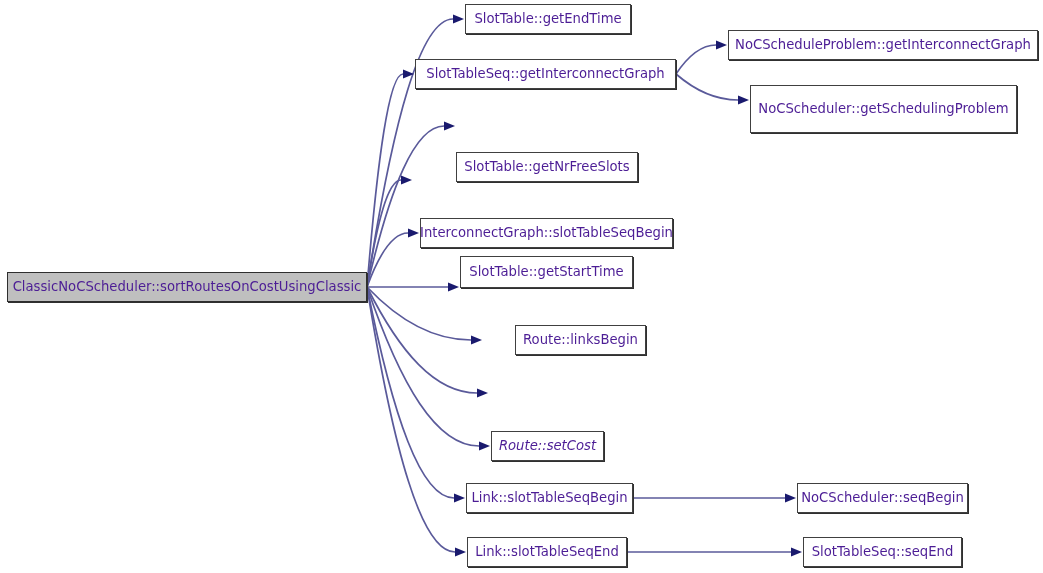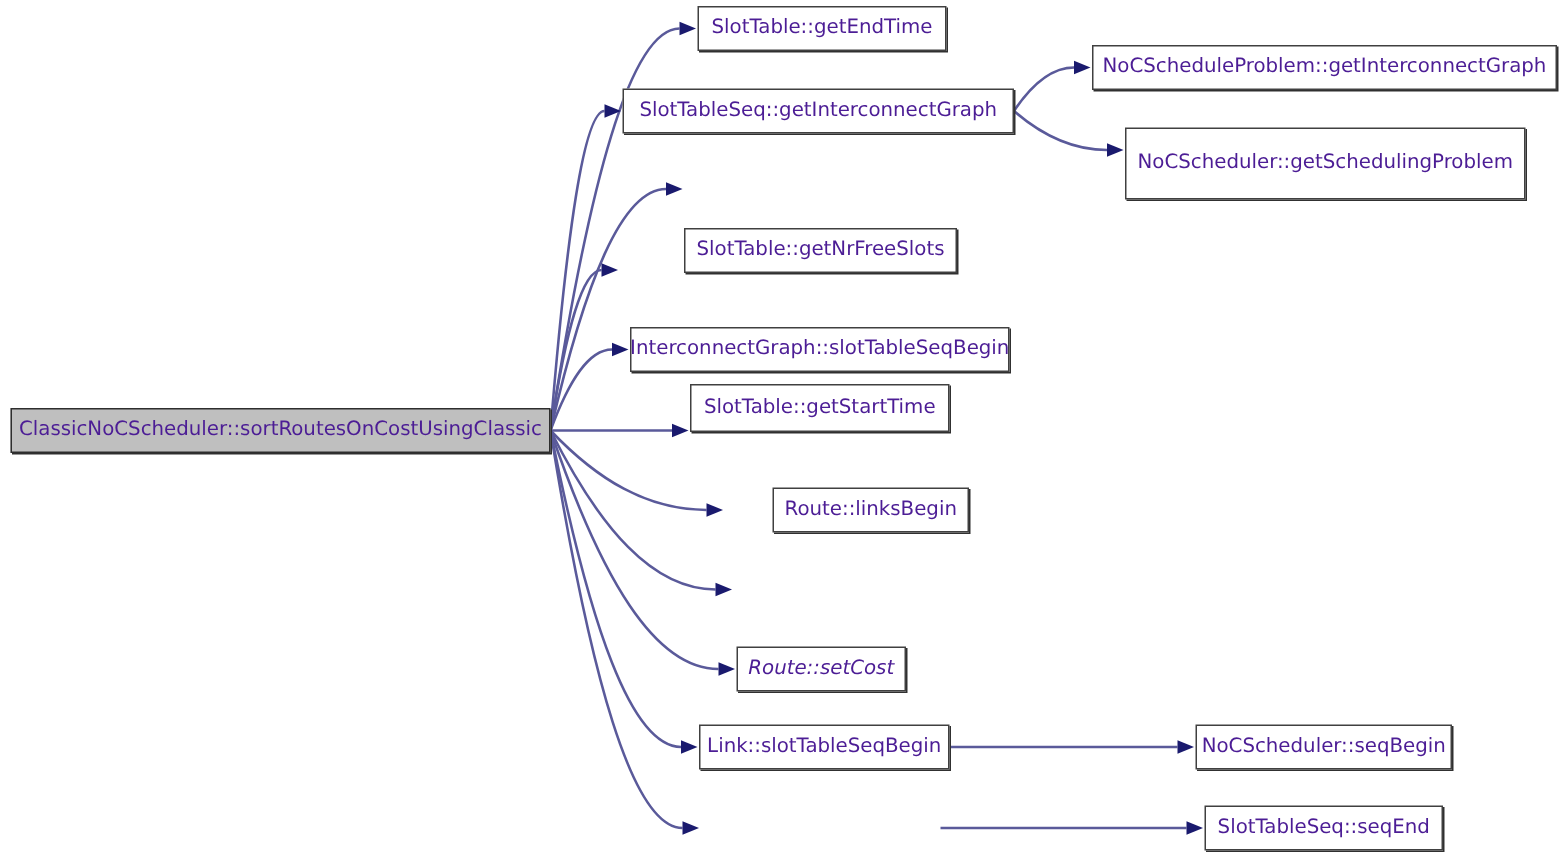--- a/index.html
+++ b/index.html
@@ -102,20 +102,23 @@
     </div>
     <div class="node" style="left: 483px; top: 325px; width: 131px; height: 30px; margin-left: 32px;">
       <span class="node-label">Route::linksBegin</span>
     </div>
     <div class="node" style="left: 491px; top: 431px; width: 113px; height: 30px; font-style: italic;">
       <span class="node-label">Route::setCost</span>
     </div>
     <div class="node" style="left: 466px; top: 483px; width: 167px; height: 30px;">
       <span class="node-label">Link::slotTableSeqBegin</span>
     </div>
+    <div class="node" style="left: 467px; top: 537px; width: 160px; height: 30px;">
+      <span class="node-label">Link::slotTableSeqEnd</span>
+    </div>
     <div class="node" style="left: 728px; top: 30px; width: 310px; height: 30px;">
       <span class="node-label">NoCScheduleProblem::getInterconnectGraph</span>
     </div>
     <div class="node" style="left: 750px; top: 85px; width: 267px; height: 48px;">
       <span class="node-label">NoCScheduler::getSchedulingProblem</span>
     </div>
     <div class="node" style="left: 797px; top: 483px; width: 171px; height: 30px;">
       <span class="node-label">NoCScheduler::seqBegin</span>
     </div>
     <div class="node" style="left: 803px; top: 537px; width: 159px; height: 30px;">

